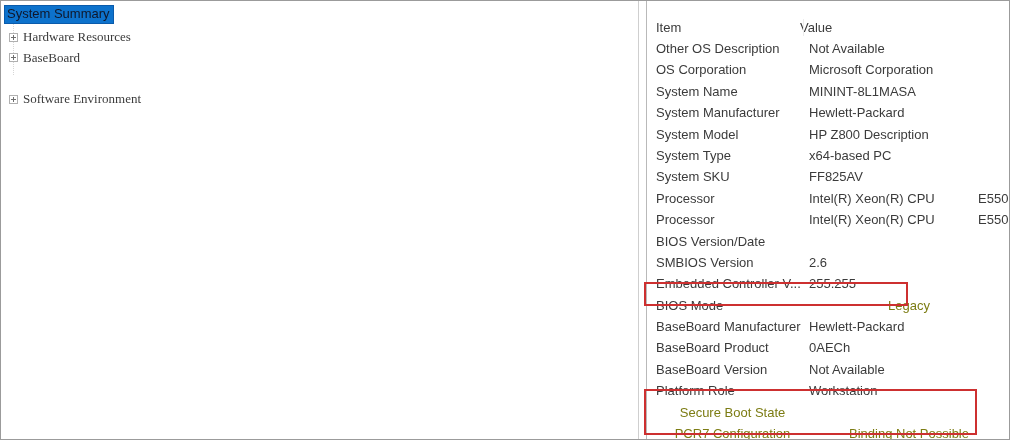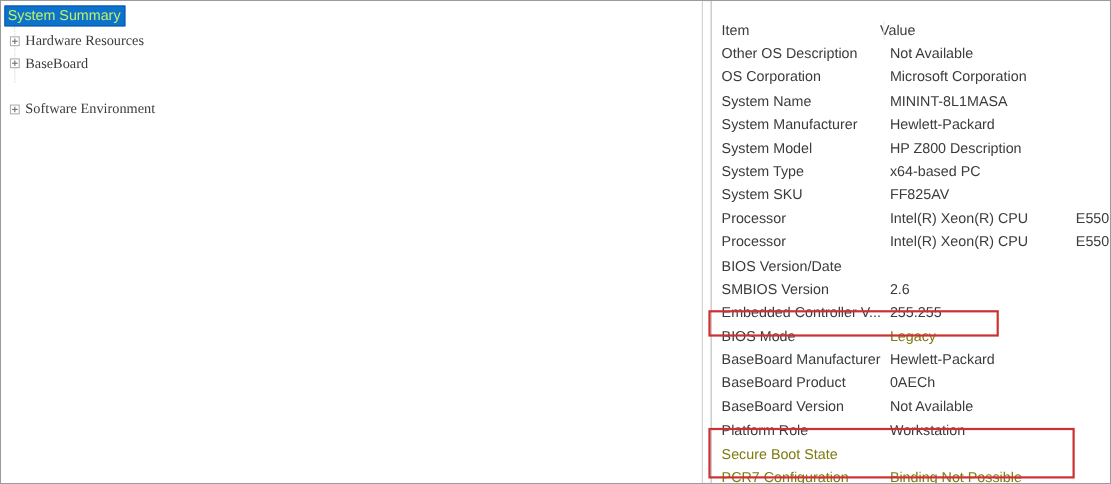--- a/index.html
+++ b/index.html
@@ -33,21 +33,21 @@
   }
   .tree-dotline{
     position:absolute;left:12px;top:22px;height:52px;width:0;
     border-left:1px dotted #d6d6d6;
   }
   .tree-selected{
     position:absolute;left:3px;top:4px;
     display:inline-block;
     background:var(--sel-blue);
     border:1px solid var(--sel-blue-border);
-    color:#bef264;
+    color:#0f172a;
     padding:0 3px 1px 2px;
     line-height:16px;
     white-space:nowrap;
   }
   .tree-item{
     position:absolute;left:0;height:20px;
     display:flex;align-items:center;
     white-space:nowrap;
   }
   .tree-item .expander{
@@ -87,21 +87,21 @@
   .rows{position:relative;}
   .row{
     display:flex;
     height:21.4px;
     align-items:center;
     overflow:hidden;
   }
   .cell{line-height:21.4px;white-space:pre;overflow:hidden;}
   .cell.item{padding-left:9px;width:162px;flex:0 0 auto;}
   .cell.value{flex:1;}
-  .hl{color:var(--attn);}
+  .hl{color:var(--attn);text-align:center;}
   
   .redbox{
     position:absolute;
     border:2px solid var(--red);
     background:transparent;
     z-index:5;
     pointer-events:none;
   }
   .redbox-bios{left:643px;top:281px;width:264px;height:24px;}
   .redbox-secure{left:643px;top:388px;width:333px;height:46px;}

